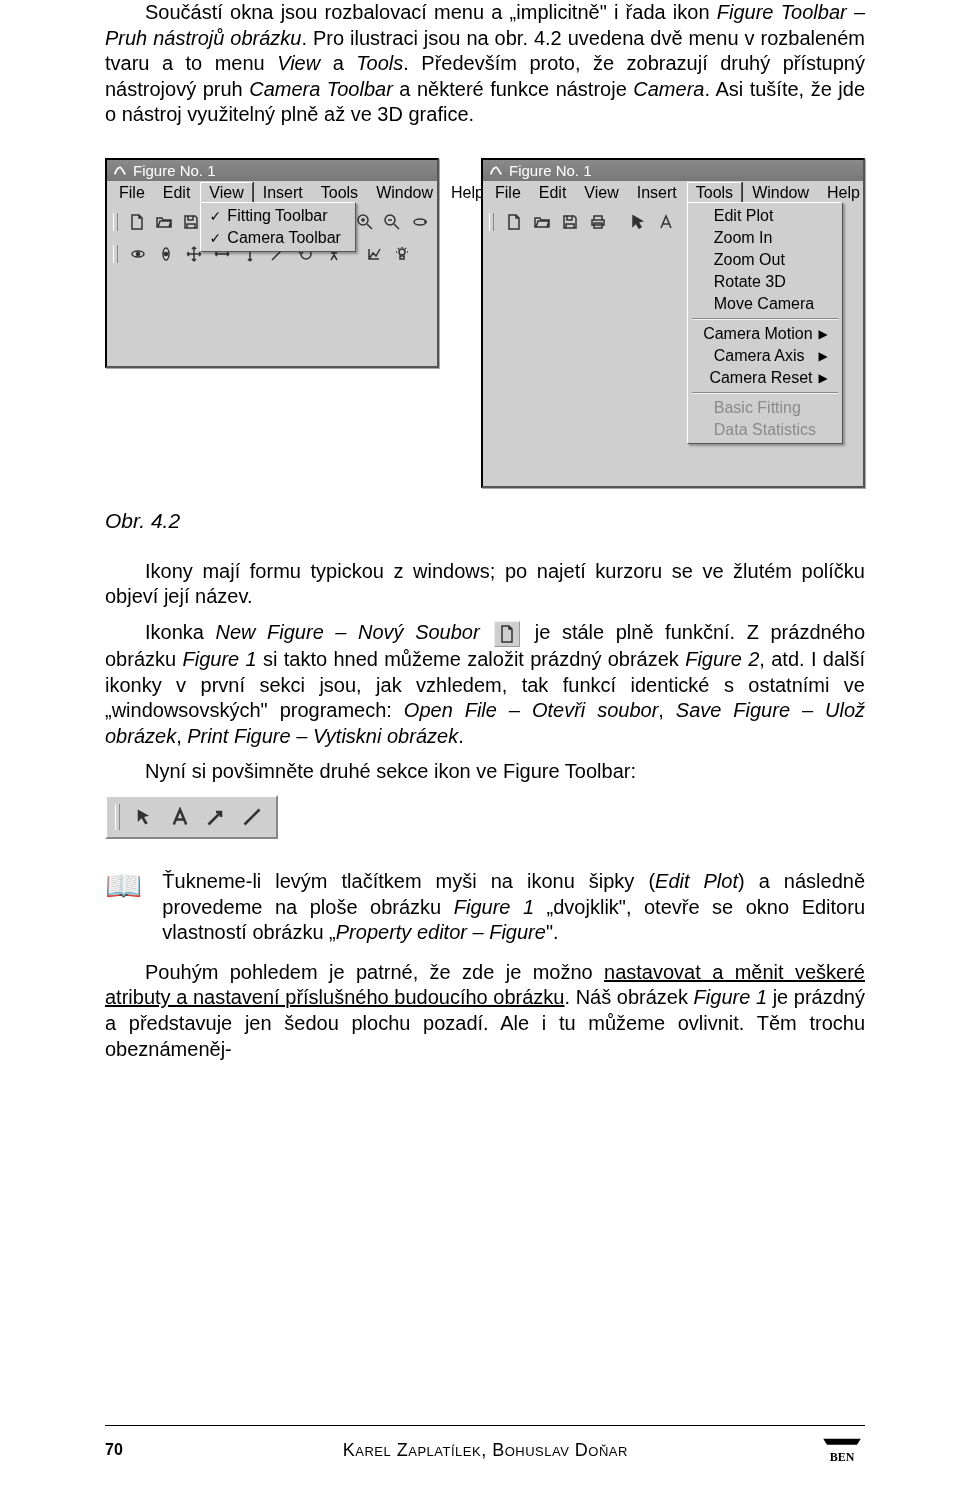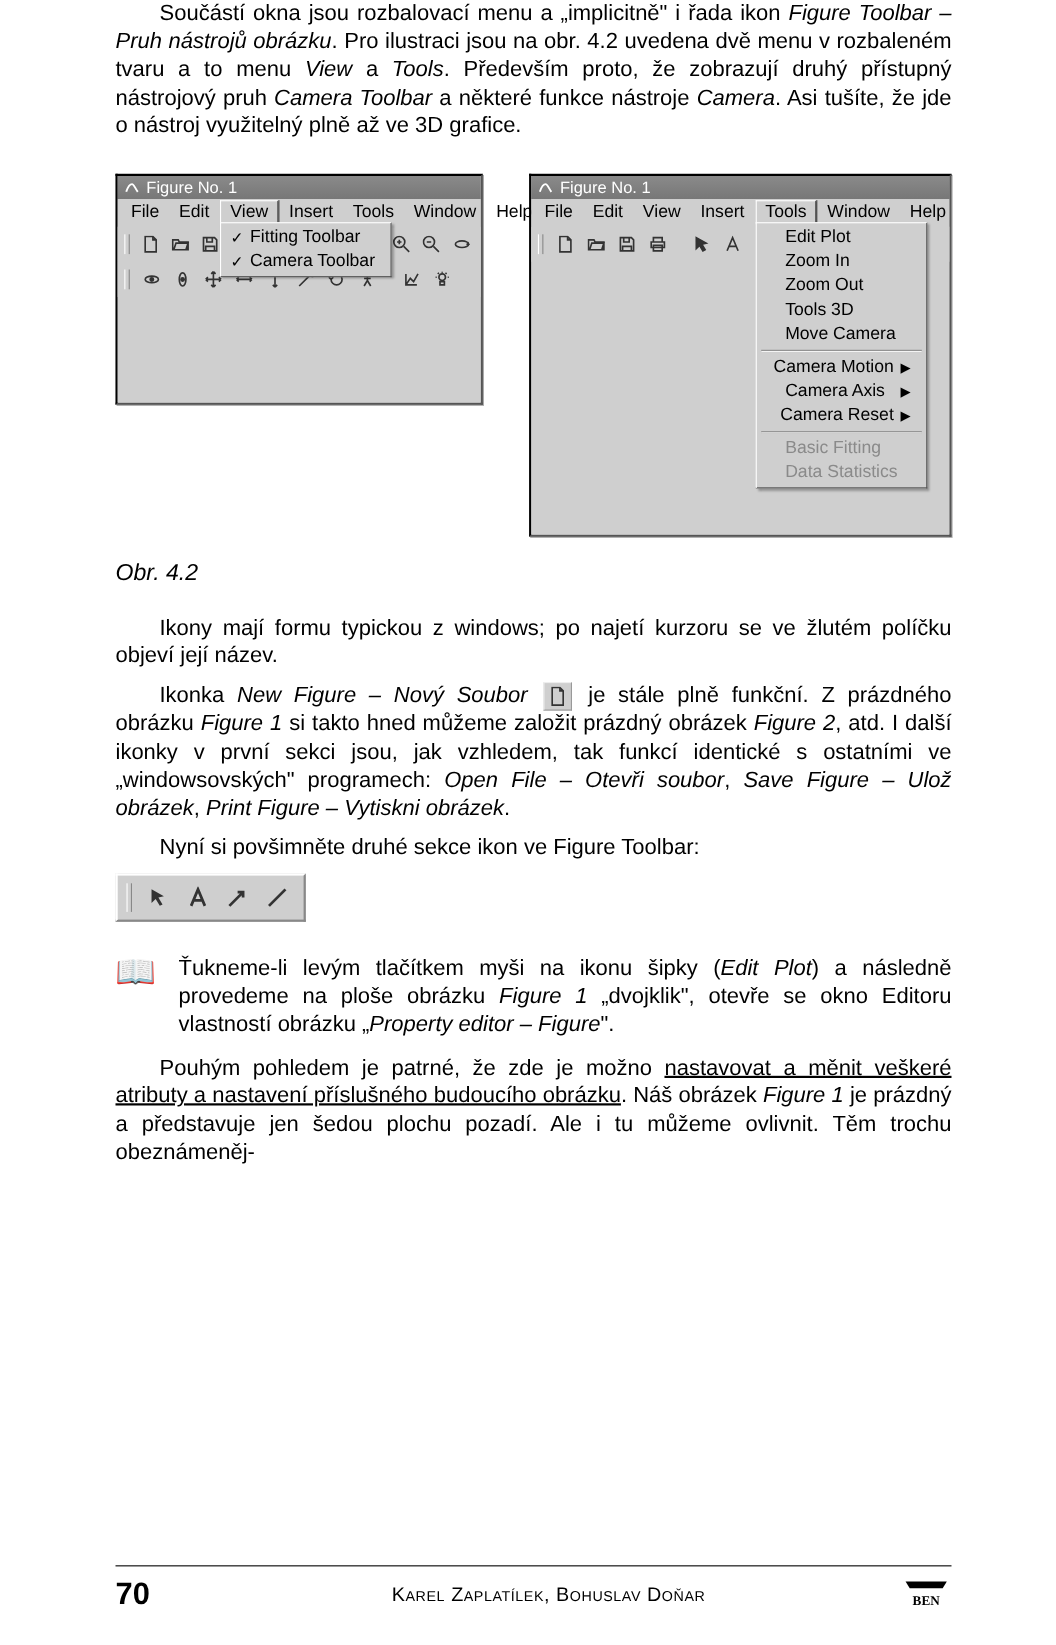--- a/index.html
+++ b/index.html
@@ -187,21 +187,21 @@
     display:flex;
     align-items:center;
     padding: 0 95px 0 105px;
   }
   .footer .rule {
     position:absolute;
     left:105px; right:95px; top:-10px;
     height:1px; background:#000;
   }
   .footer .pagenum {
-    font-size: 28px;
+    font-size: 16px;
     font-weight: bold;
     margin-right: 220px;
   }
   .footer .authors {
     font-size: 18px;
     font-variant: small-caps;
     letter-spacing: 0.5px;
   }
   .footer .logo {
     margin-left:auto;
@@ -397,21 +397,21 @@
             <div class="ditem">
                 <span class="check"></span>
                 <span>Zoom In</span>
               </div>
             <div class="ditem">
                 <span class="check"></span>
                 <span>Zoom Out</span>
               </div>
             <div class="ditem">
                 <span class="check"></span>
-                <span>Tools 3D</span>
+                <span>Rotate 3D</span>
               </div>
             <div class="ditem">
                 <span class="check"></span>
                 <span>Move Camera</span>
               </div>
             <div class="sep"></div>
             <div class="ditem">
                 <span class="check"></span>
                 <span>Camera Motion</span>
                 <span class="arrow">▶</span>

